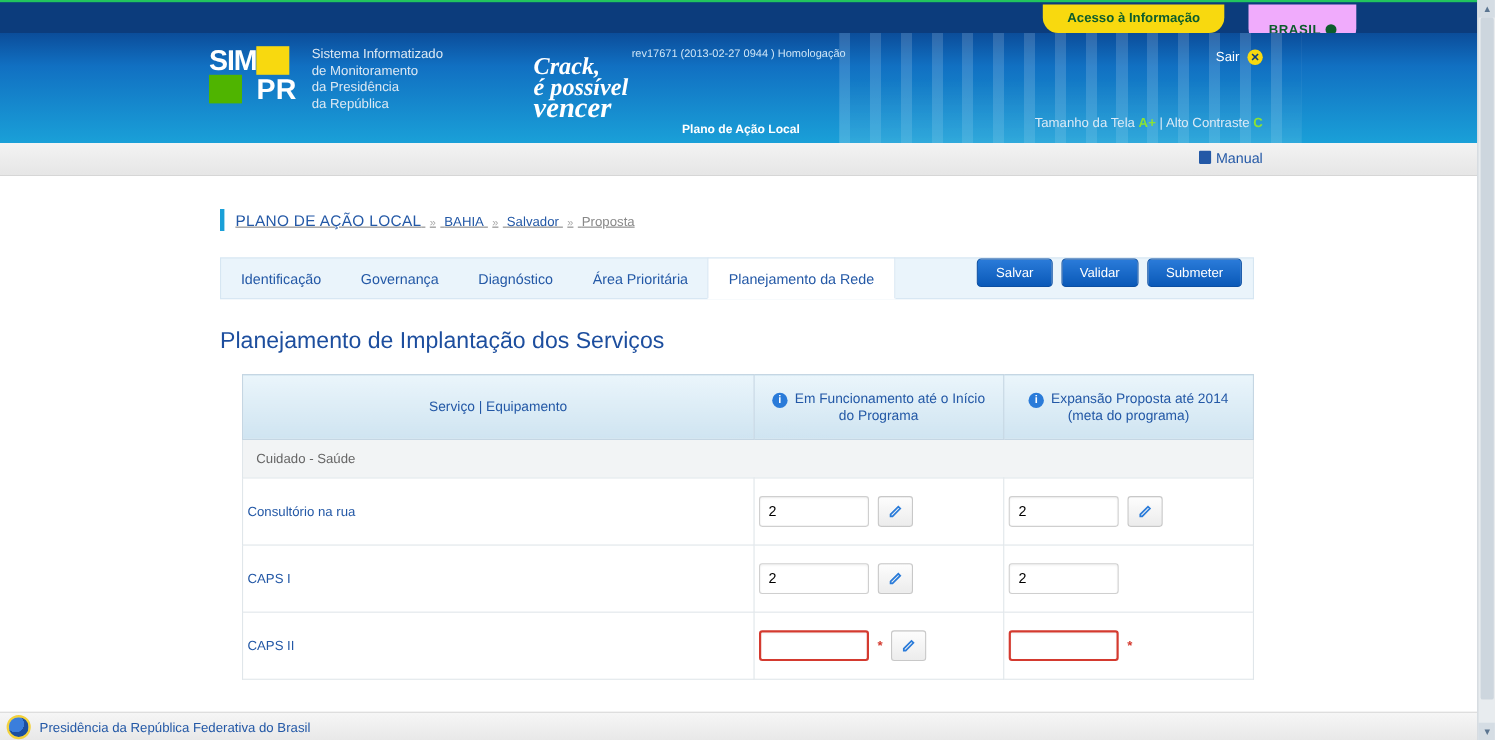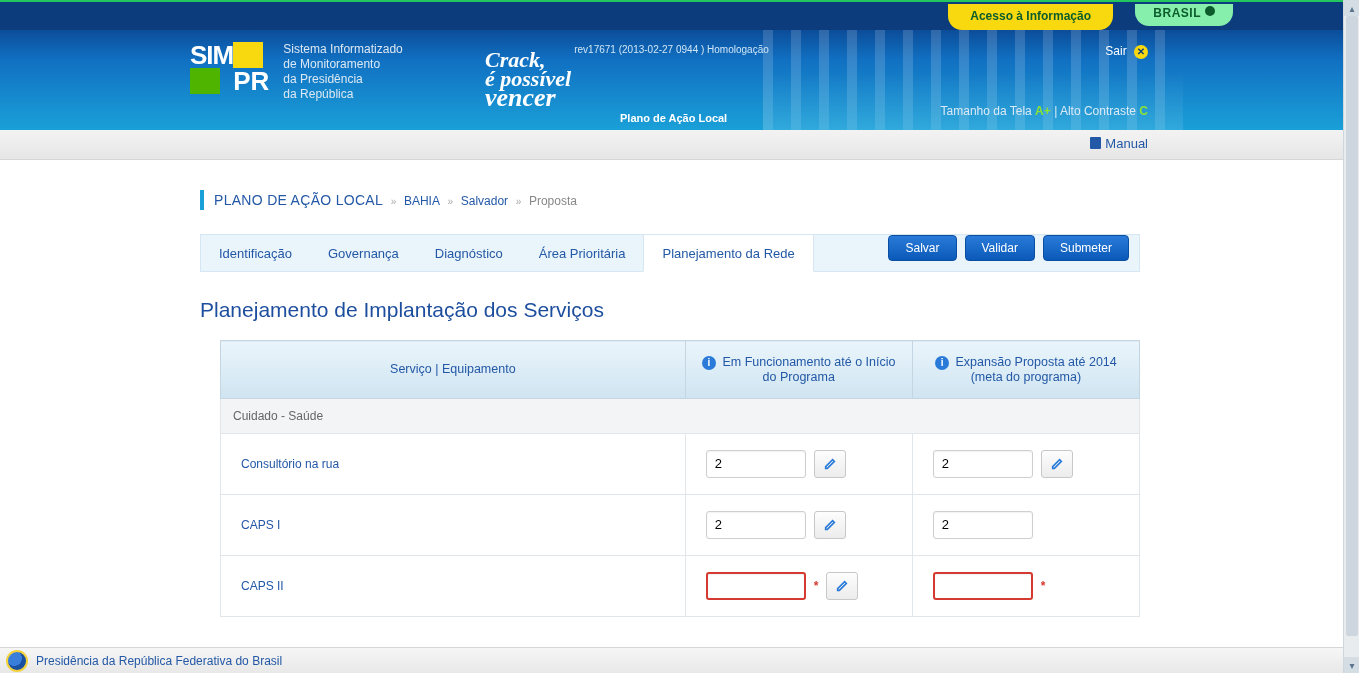--- a/index.html
+++ b/index.html
@@ -4,21 +4,21 @@
 <style>
 * { margin: 0; padding: 0; box-sizing: border-box; }
 body { font-family: Arial, Helvetica, sans-serif; font-size: 13px; background: #fff; }
 
 .viewport { width: 1359px; height: 673px; position: relative; overflow: hidden; background: #e8e8e8; }
 .inner { width: 1343px; height: 673px; background: #fff; }
 
 
 .govbar { height: 30px; background: #0c3c7c; position: relative; border-top: 2px solid #22c55e; }
 .govbar .tab-info { position: absolute; right: 230px; top: 2px; background: #f8d90f; color: #0c5c2c; font-weight: bold; font-size: 12px; padding: 5px 22px 7px; border-radius: 0 0 14px 14px; }
-.govbar .tab-brasil { position: absolute; right: 110px; top: 2px; background: #86efac; padding: 2px 18px 6px; border-radius: 0 0 14px 14px; display:flex; }
+.govbar .tab-brasil { position: absolute; right: 110px; top: 2px; background: #f0abfc; padding: 16px 18px 6px; border-radius: 0 0 14px 14px; display:flex; align-items:center; }
 .govbar .tab-brasil .flag { font-family: Arial Black, Arial; font-weight: 900; font-size: 12px; color: #0c5c2c; letter-spacing: 0.5px; }
 .govbar .tab-brasil .dot { display:inline-block; width:10px; height:10px; border-radius:50%; background:#0c5c2c; margin-left:4px; }
 
 
 .banner { height: 100px; background: linear-gradient(180deg, #0b4d9a 0%, #1170c2 30%, #1aa0d8 100%); position: relative; color:#fff; overflow:hidden;}
 .banner .bg-arch { position:absolute; right:160px; top:0; width:420px; height:100%; opacity:.25; background:
   repeating-linear-gradient(90deg, rgba(255,255,255,.6) 0 10px, transparent 10px 28px); }
 .banner .bg-arch::after{content:"";position:absolute;left:0;top:40px;width:100%;height:60px;background:linear-gradient(180deg, rgba(255,255,255,.0), rgba(255,255,255,.4));}
 .banner .rev { position:absolute; top:14px; left:50%; transform:translateX(-50%); font-size:10px; color:#cfe6f7; }
 .banner .sair { position:absolute; top:14px; right:195px; font-size:12px; color:#fff; }
@@ -36,39 +36,39 @@
 .banner .sizelinks .a { color:#8be234; font-weight:bold;}
 .banner .sizelinks .c { color:#8be234; font-weight:bold;}
 
 
 .toolbar { height:30px; background: linear-gradient(#f3f3f3,#e6e6e6); border-bottom:1px solid #d6d6d6; position:relative;padding-left:48px;}
 .toolbar .manual { position:absolute; right:195px; top:6px; color:#2358a6; font-size:13px; cursor:pointer;}
 .toolbar .manual .bicon { display:inline-block; width:11px; height:12px; background:#2358a6; margin-right:4px; vertical-align:-1px; border-radius:1px;}
 
 
 .content { padding: 30px 0 0 200px; width: 1140px;}
-.breadcrumbs { border-left:4px solid #1aa0d8; padding:2px 0 2px 10px; margin-bottom:24px; color:#888;}
+.breadcrumbs { border-left:4px solid #1aa0d8; padding:2px 0 2px 10px; margin-bottom:24px; color:#888;text-decoration:underline;}
 .breadcrumbs .lvl1 { color:#2358a6; font-size:14px; font-weight:normal; letter-spacing:.3px;}
 .breadcrumbs a { color:#2358a6; text-decoration:none; font-size:12px;}
 .breadcrumbs .sep { color:#aaa; font-size:10px; margin:0 4px;}
 .breadcrumbs .cur { color:#888; font-size:12px;}
 
 .tabrow { display:flex; align-items:stretch; background:#eaf4fb; border:1px solid #d6e6f2; height:38px; margin-bottom:26px;}
 .tabrow .tab { padding:0 18px; display:flex; align-items:center; color:#2358a6; font-size:13px; cursor:pointer;}
 .tabrow .tab.active { background:#fff; border:1px solid #d6e6f2; border-bottom:1px solid #fff; margin:-1px 0;}
 .tabrow .spacer { flex:1; }
 .tabrow .btns { display:flex; gap:8px; align-items:flex-start; padding-right:10px;}
 .btn { background:linear-gradient(#2a7bd9,#0a59b8); color:#fff; border:1px solid #0a4ea2; border-radius:4px; padding:5px 16px; font-size:12px; cursor:pointer;}
 
 h2.section-title { color:#1d4e9e; font-size:21px; font-weight:normal; margin-bottom:18px;}
 
 .svctable { margin-left:20px; width:920px; border-collapse:collapse; }
 .svctable th { background:linear-gradient(#eaf5fb,#cfe4f1); color:#2358a6; font-weight:normal; font-size:12.5px; padding:14px 10px; border:1px solid #c5d6e3; text-align:center;}
 .svctable th .info { display:inline-flex; width:14px; height:14px; border-radius:50%; background:#2a7bd9; color:#fff; align-items:center; justify-content:center; font-size:10px; font-weight:bold; margin-right:3px;}
-.svctable td { border:1px solid #e0e6ea; padding:16px 20px; font-size:12px; vertical-align:middle;}
+.svctable td { border:1px solid #e0e6ea; padding:16px 4px; font-size:12px; vertical-align:middle;}
 .svctable td.svc { color:#2358a6;}
 .svctable tr.cat td { background:#f2f4f5; color:#666; padding:10px 12px;}
 .inpwrap { display:flex; align-items:center; gap:8px;}
 .numinp { width:100px; height:28px; border:1px solid #cfcfcf; border-radius:3px; padding:0 8px; font-size:13px; box-shadow: inset 0 1px 2px rgba(0,0,0,.06);}
 .numinp.req { border:2px solid #d43a2f;}
 .req-star { color:#d43a2f; font-weight:bold;}
 .editbtn { width:32px; height:28px; border:1px solid #c8c8c8; border-radius:3px; background:linear-gradient(#fdfdfd,#ececec); color:#2a7bd9; display:inline-flex; align-items:center; justify-content:center; cursor:pointer;}
 .editbtn svg { width:14px; height:14px; }
 
 

